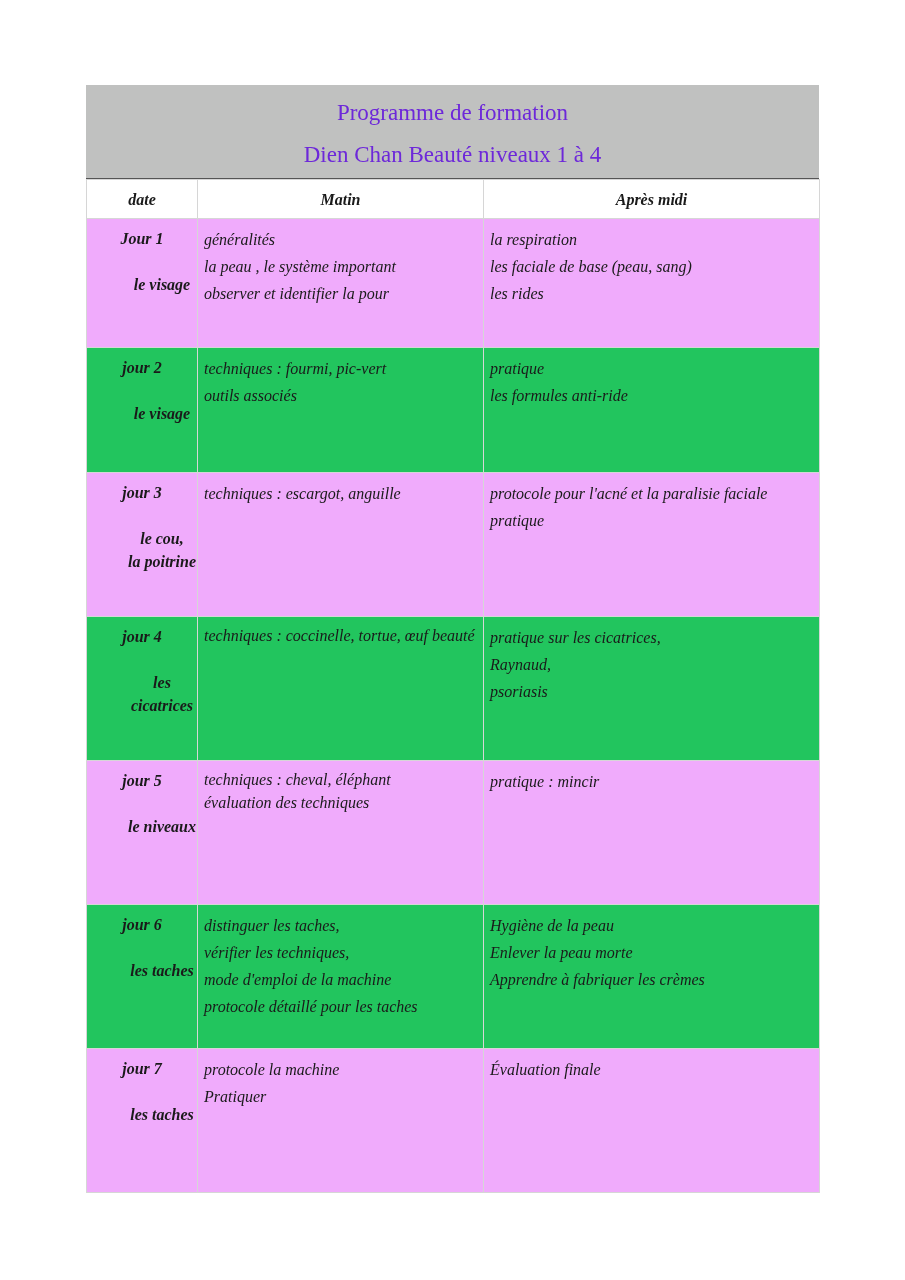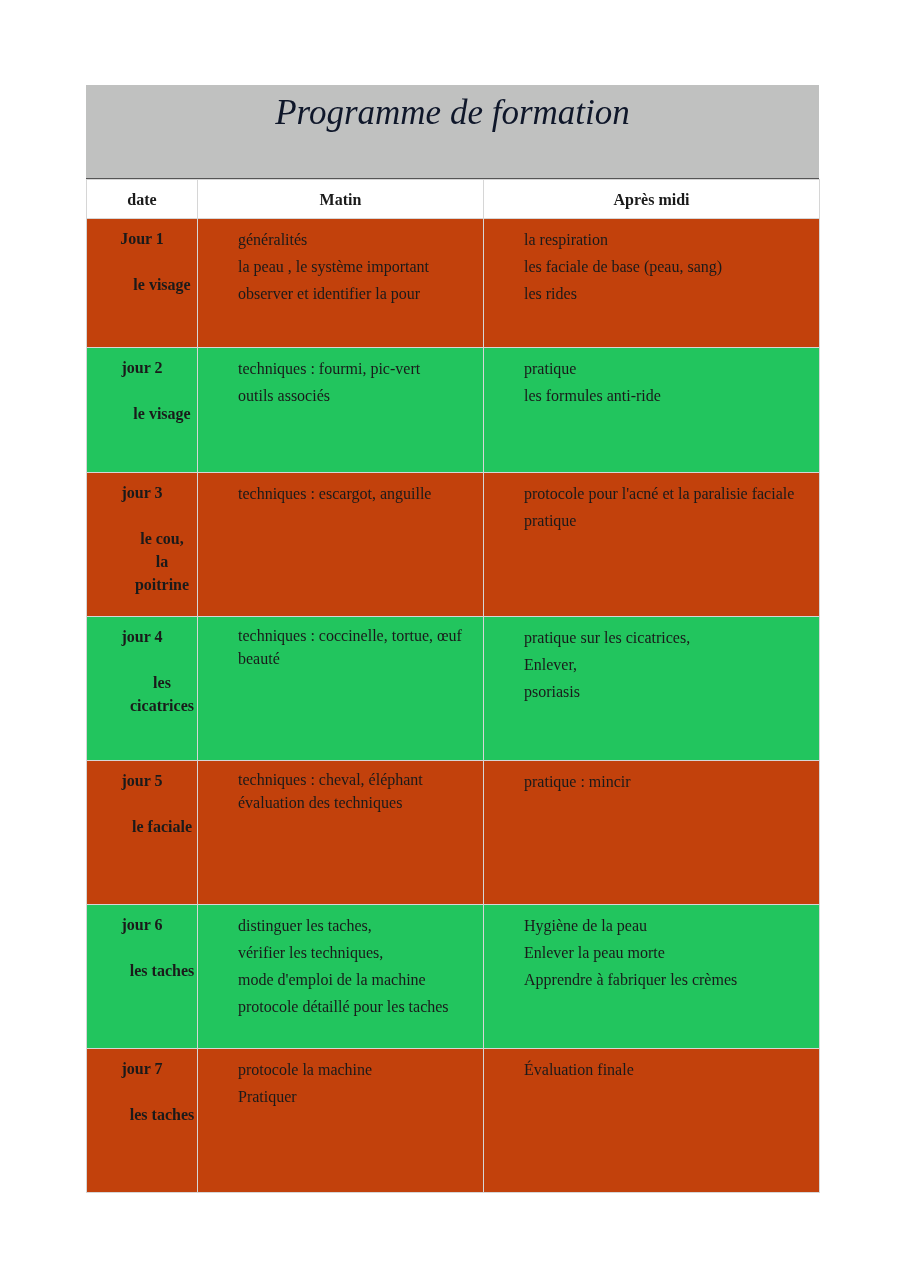--- a/index.html
+++ b/index.html
@@ -1,45 +1,46 @@
 <!DOCTYPE html>
 <html><head>
 <meta charset="utf-8">
 <style>
   html, body { margin: 0; padding: 0; background: #ffffff; }
   body { width: 905px; height: 1280px; position: relative; font-family: "Liberation Serif", "DejaVu Serif", serif; color: #1a1a1a; }
   .doc { position: absolute; left: 86px; top: 85px; width: 733px; }
   .title-band { background: #c0c1c0; height: 94px; text-align: center; border-bottom: 1.5px solid #555; box-sizing: border-box; padding-top: 7px; }
-  .title-line { font-size: 35px; line-height: 42px; color: #0f172a; font-style: italic; }
+  .title-line { font-size: 23px; line-height: 42px; color: #6d28d9; }
   table { border-collapse: collapse; width: 733px; table-layout: fixed; }
-  td, th { border: 1px solid #d6d6d6; vertical-align: top; font-size: 16px; line-height: 27px; }
+  td, th { border: 1px solid #d6d6d6; vertical-align: top; font-size: 16px; line-height: 27px; font-style: italic; }
   th { font-weight: bold; height: 38px; vertical-align: middle; text-align: center; padding: 0; background: #fff; }
   col.c1 { width: 111px; } col.c2 { width: 286px; } col.c3 { width: 336px; }
   td.date { text-align: center; font-weight: bold; padding-top: 8px; line-height: 23px; }
   td.date .day { display: block; }
   td.date .subj { display: block; margin-top: 23px; margin-left: 40px; }
   td.txt { padding: 7px 6px 0 6px; }
-  td.txt .ln { display: block; margin-left: 34px; }
+  td.txt .ln { display: block; }
   td.txt.tight .ln { line-height: 23px; }
-  tr.odd td { background: #c2410c; }
+  tr.odd td { background: #f0abfc; }
   tr.even td { background: #22c55e; }
   tr.r1 td { height: 119px; }
   tr.r2 td { height: 115px; }
   tr.r3 td { height: 134px; }
   tr.r4 td { height: 134px; }
   tr.r5 td { height: 134px; }
   tr.r6 td { height: 134px; }
   tr.r7 td { height: 134px; }
 </style>
 </head>
 <body>
 
 <div class="doc">
   <div class="title-band">
     <div class="title-line">Programme de formation</div>
+    <div class="title-line">Dien Chan Beauté niveaux 1 à 4</div>
   </div>
 
   <table>
     <colgroup>
         <col class="c1">
         <col class="c2">
         <col class="c3">
       </colgroup>
     <thead>
       <tr>
@@ -105,29 +106,29 @@
             <span class="subj">
               <span style="display: block;">les</span>
               <span style="display: block;">cicatrices</span>
             </span>
           </td>
           <td class="txt tight">
             <span class="ln">techniques :  coccinelle, tortue, œuf beauté</span>
           </td>
           <td class="txt">
             <span class="ln">pratique sur les cicatrices,</span>
-            <span class="ln">Enlever,</span>
+            <span class="ln">Raynaud,</span>
             <span class="ln">psoriasis</span>
           </td>
         </tr>
         <tr class="odd r5">
           <td class="date">
             <span class="day">jour 5</span>
             <span class="subj">
-              <span style="display: block;">le faciale</span>
+              <span style="display: block;">le niveaux</span>
             </span>
           </td>
           <td class="txt tight">
             <span class="ln">techniques :  cheval, éléphant</span>
             <span class="ln">évaluation des techniques</span>
           </td>
           <td class="txt">
             <span class="ln">pratique : mincir</span>
           </td>
         </tr>

